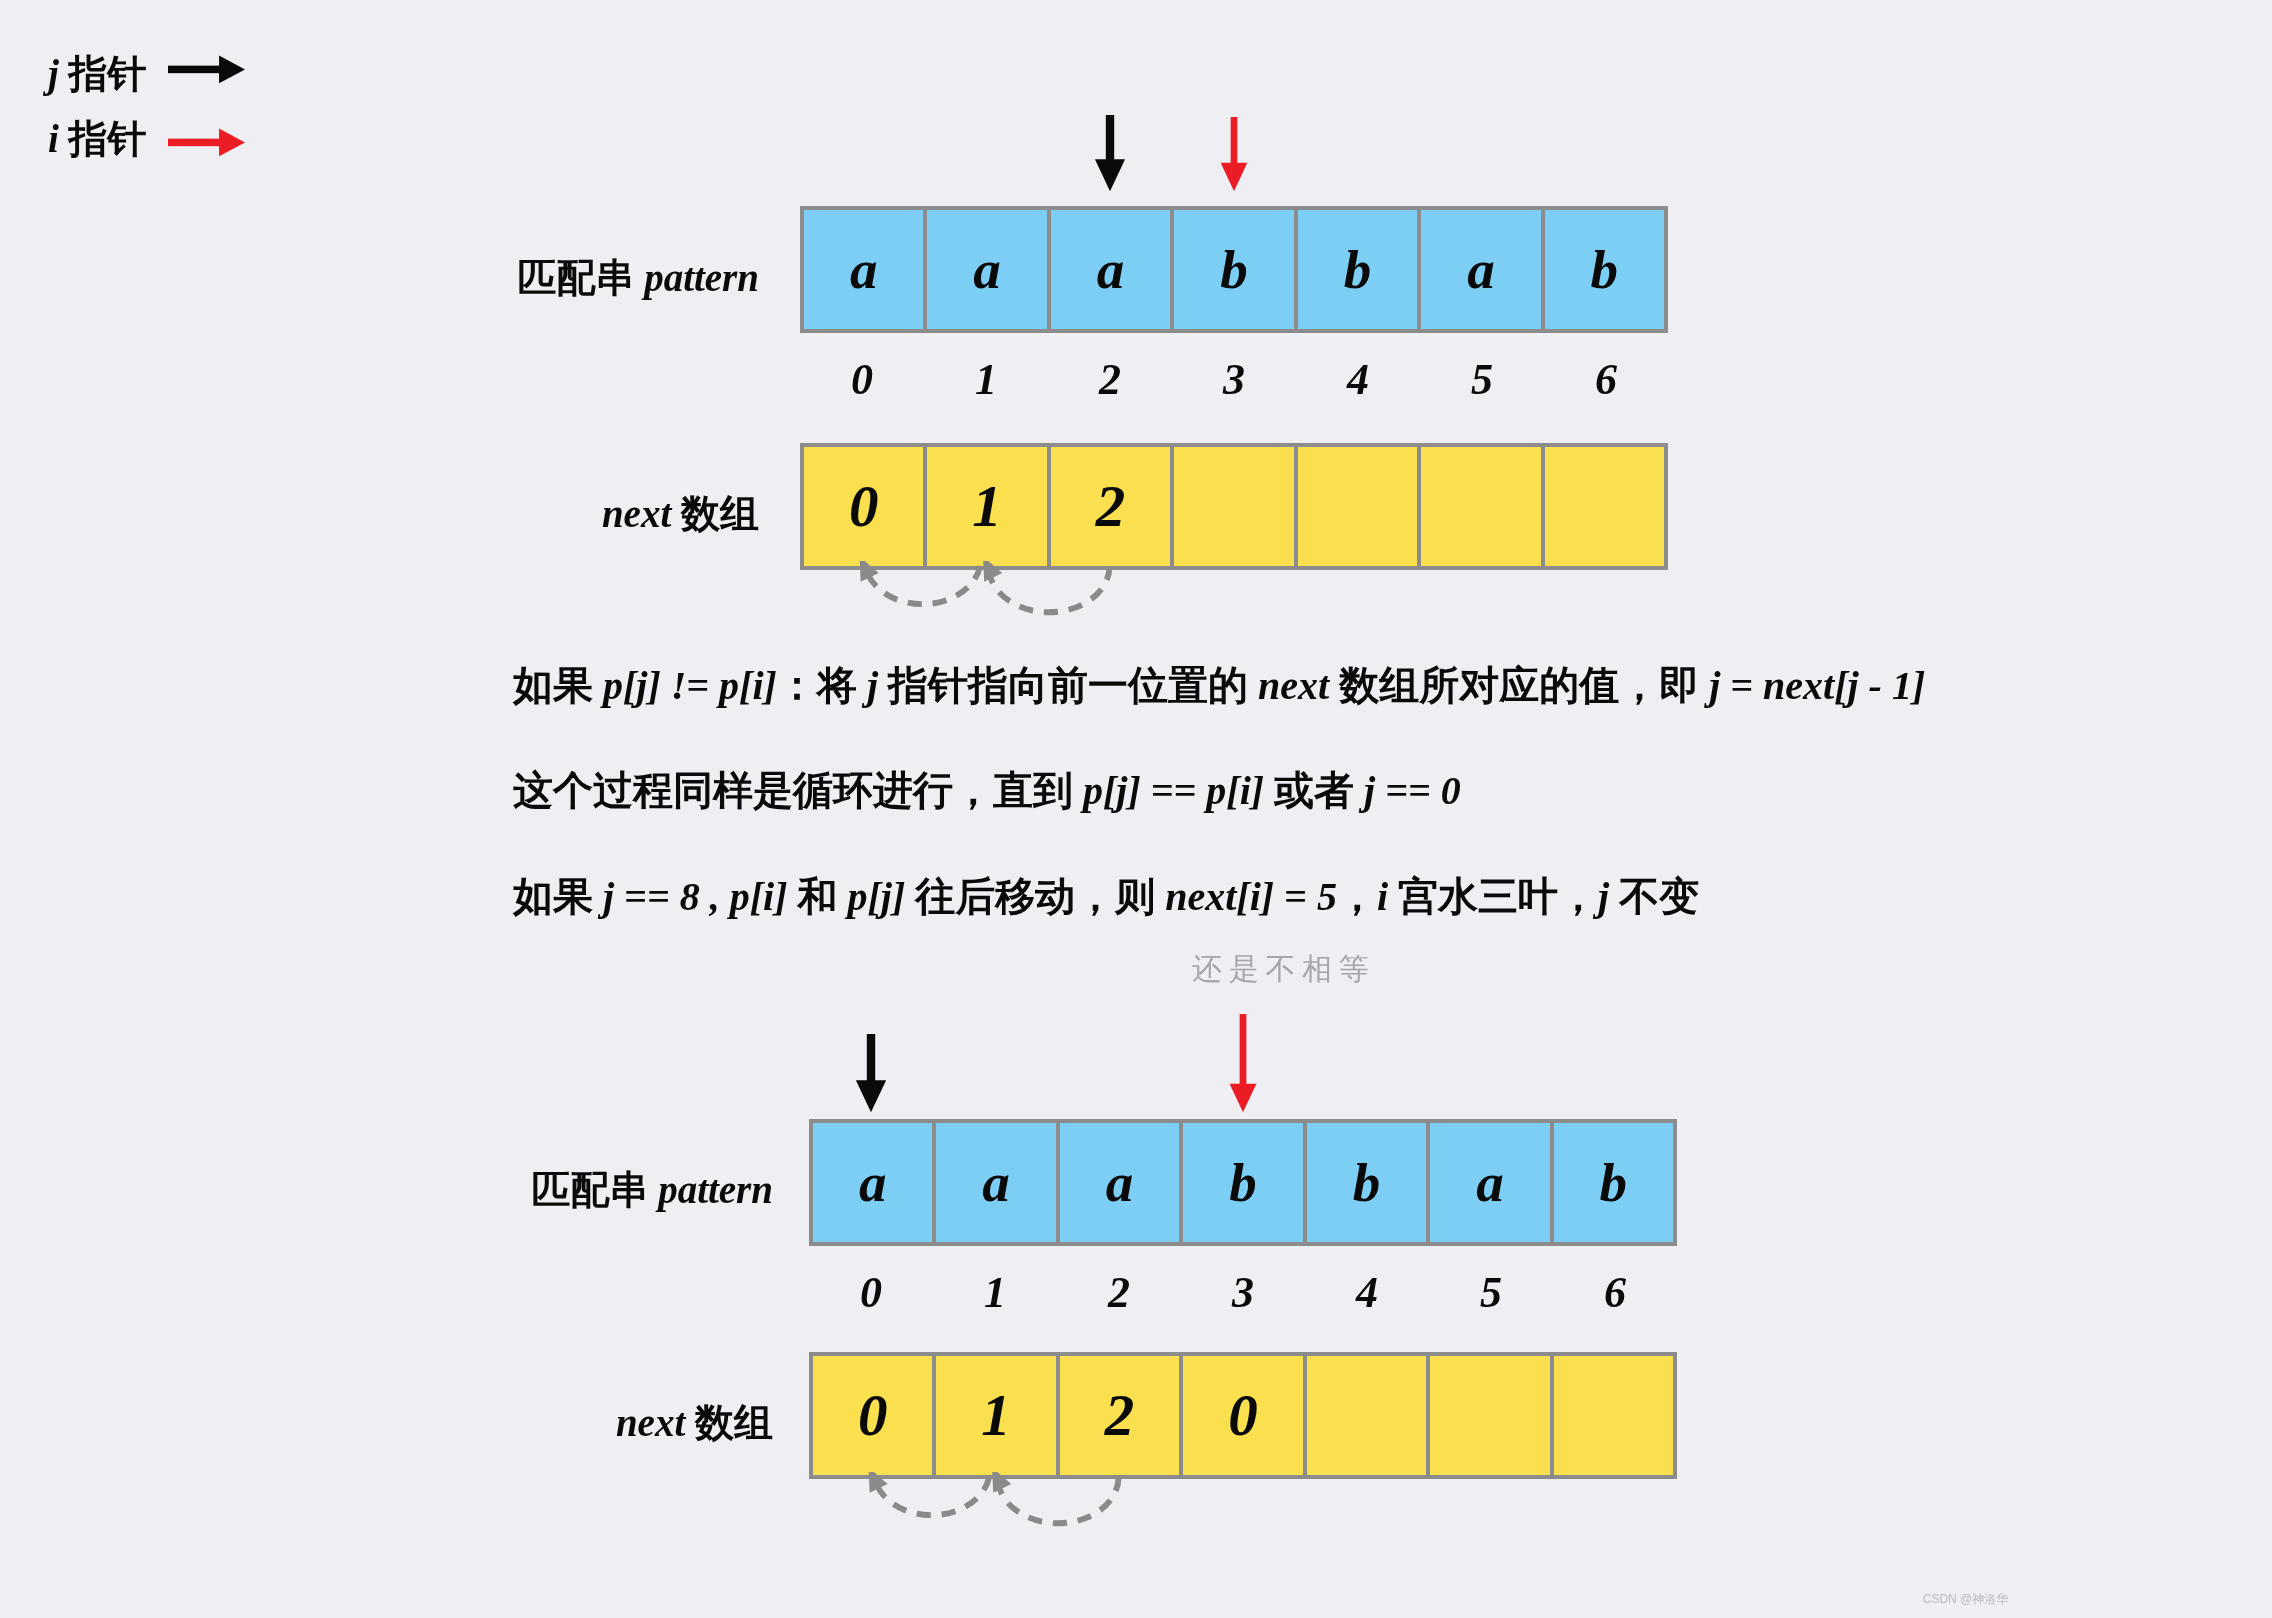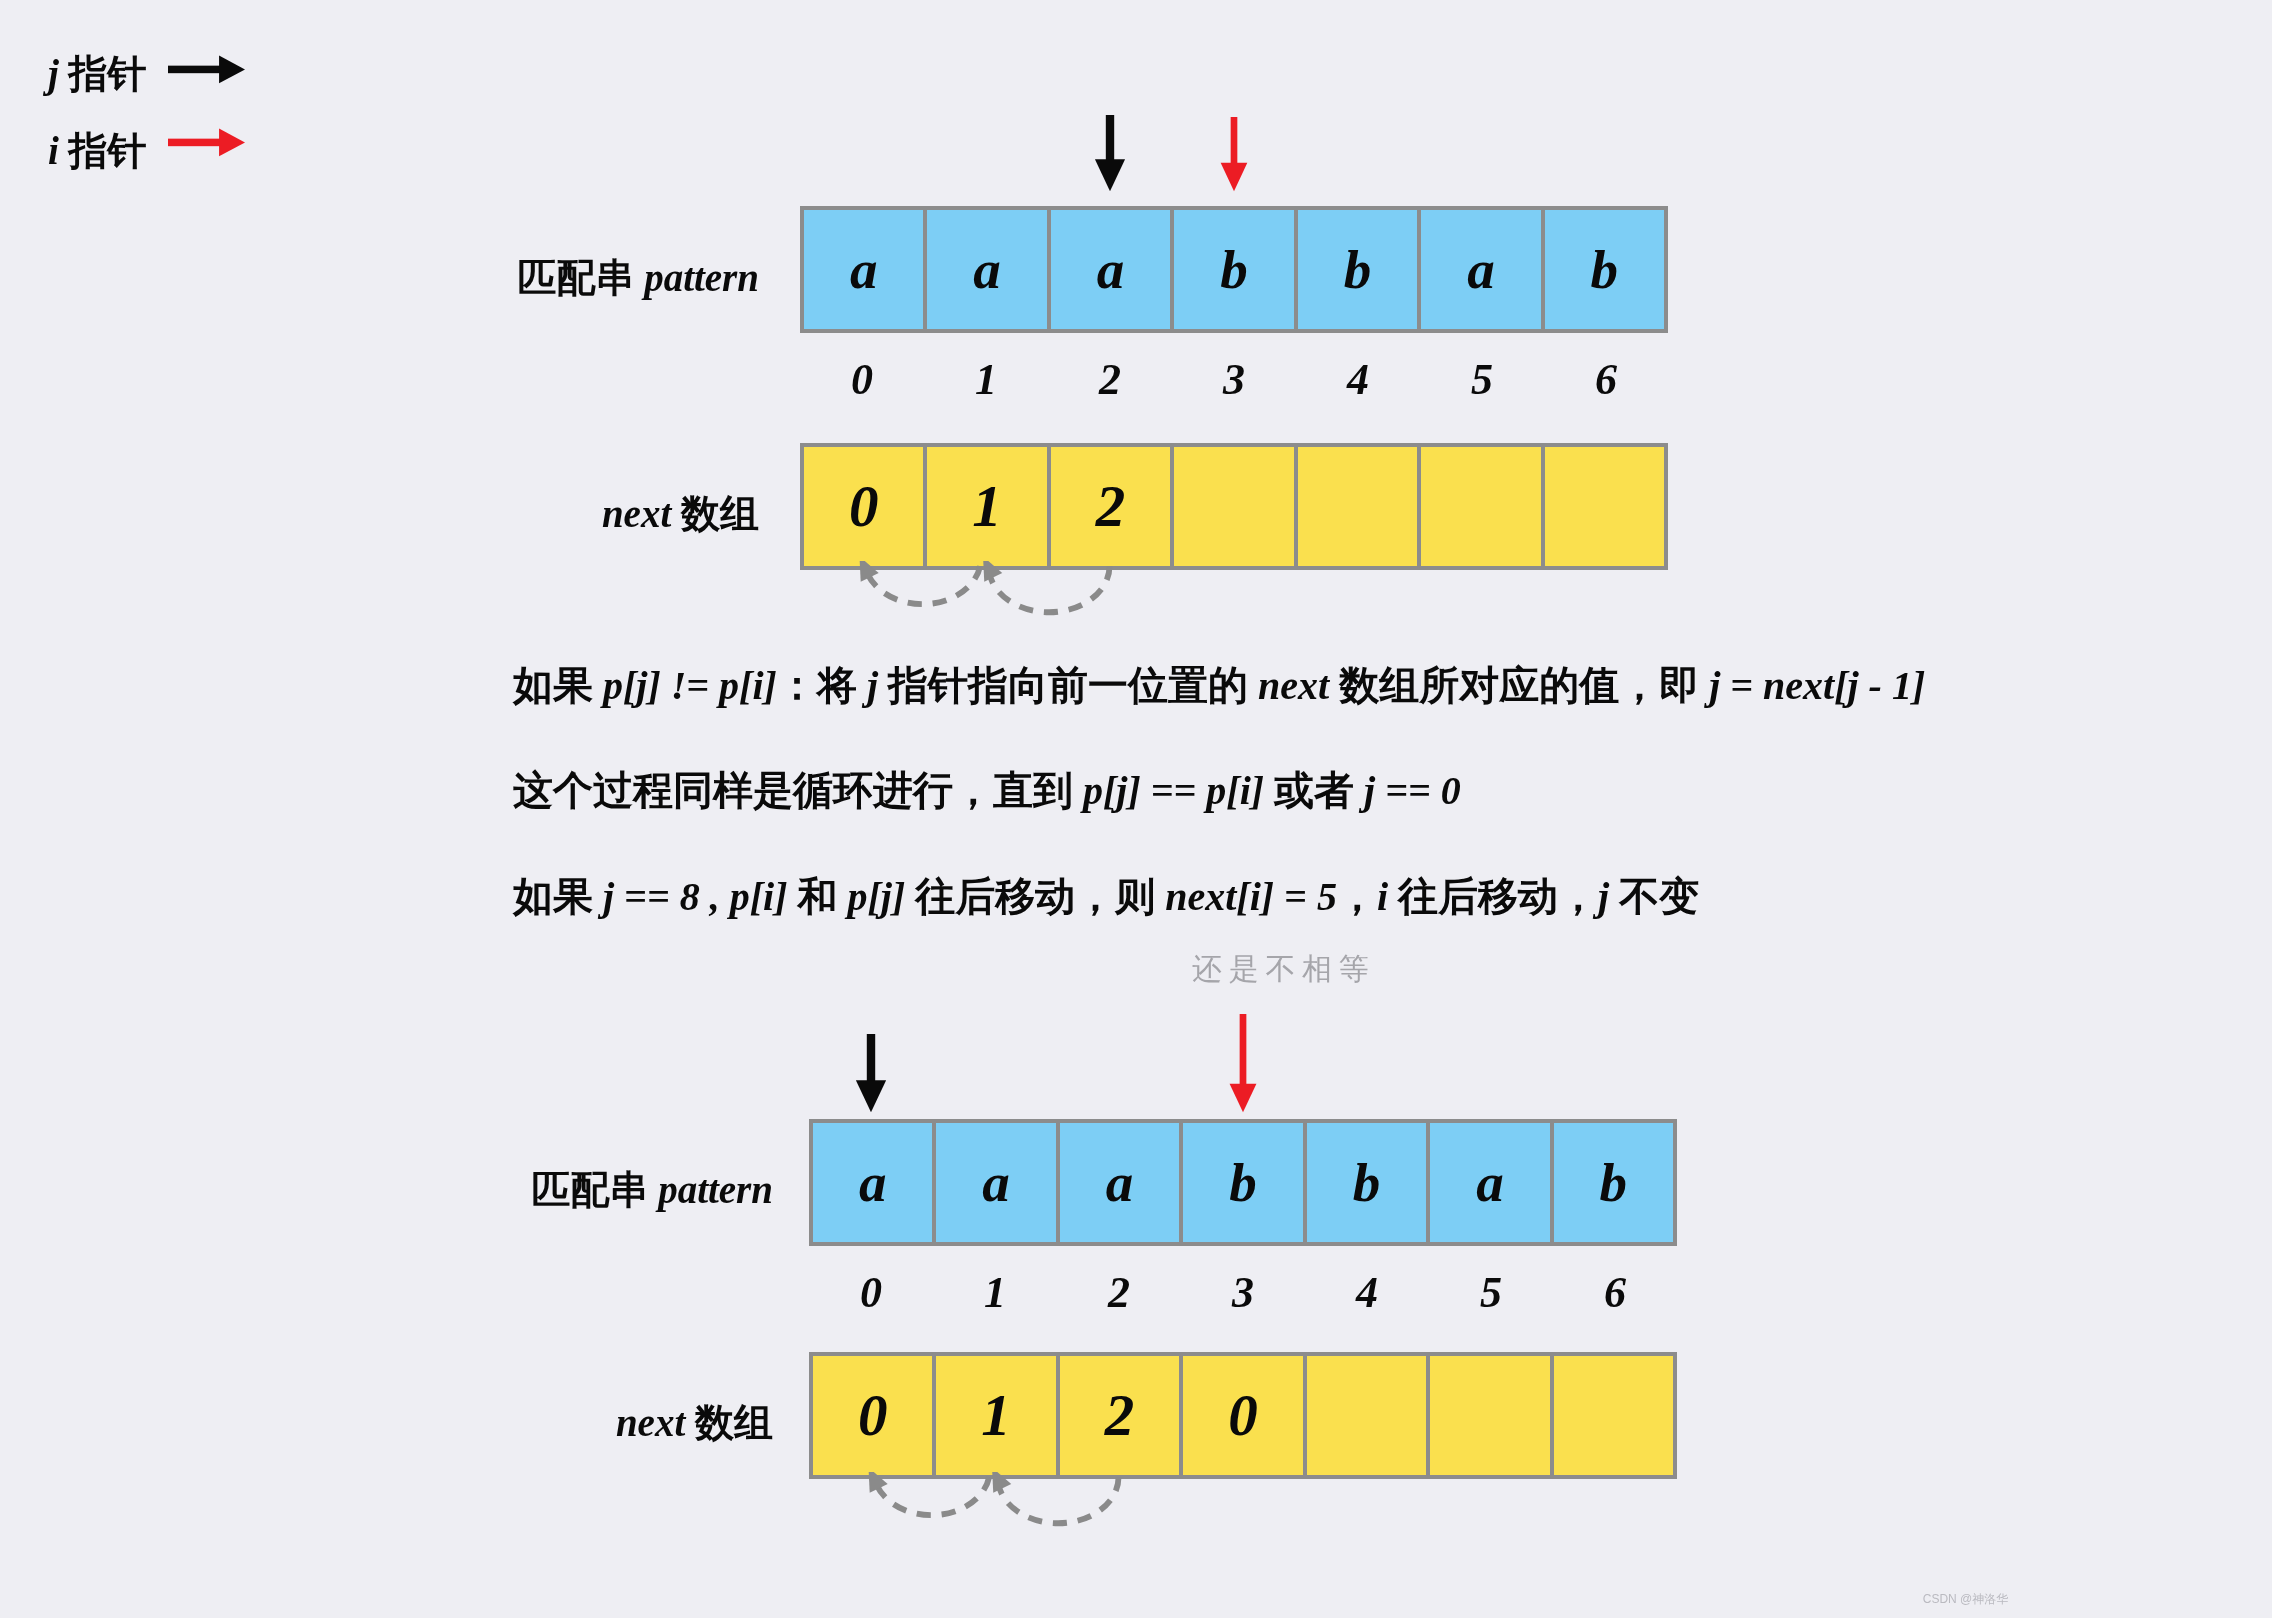--- a/index.html
+++ b/index.html
@@ -68,21 +68,21 @@
 
 <div class="canvas">
 
   <div class="abs seg legend-label" style="left:48px;top:47px;"><span class="lat">j</span><span> 指针</span></div>
   <div class="abs legend-arrow j" style="left:168px;top:52px;">
     <svg width="77" height="34" viewBox="0 0 92 40">
         <rect x="0" y="16" width="63" height="9" fill="currentColor"></rect>
         <polygon points="61,4 92,20.5 61,37" fill="currentColor"></polygon>
       </svg>
   </div>
-  <div class="abs seg legend-label" style="left:48px;top:124px;font-family:Liberation Serif, serif;"><span class="lat">i</span><span> 指针</span></div>
+  <div class="abs seg legend-label" style="left:48px;top:112px;font-family:Liberation Serif, serif;"><span class="lat">i</span><span> 指针</span></div>
   <div class="abs legend-arrow i" style="left:168px;top:125px;">
     <svg width="77" height="34" viewBox="0 0 92 40">
         <rect x="0" y="16" width="63" height="9" fill="currentColor"></rect>
         <polygon points="61,4 92,20.5 61,37" fill="currentColor"></polygon>
       </svg>
   </div>
 
   <div class="abs arrow-layer" style="left:800px;top:112px;height:80px;">
     <div class="down-arrow j" style="left: 35.7143%;">
       <svg width="37" height="77" viewBox="0 0 44 92">
@@ -136,21 +136,21 @@
     <svg width="377" height="96" viewBox="0 0 450 115">
       <path class="arc" d="M 215 6 A 70 55 0 0 1 77 6"></path>
       <polygon points="0,-15 12,13 -12,13" transform="translate(77,8) rotate(-26)"></polygon>
       <path class="arc" d="M 370 6 A 72 55 0 0 1 225 6"></path>
       <polygon points="0,-15 12,13 -12,13" transform="translate(225,8) rotate(-26)"></polygon>
     </svg>
   </div>
 
   <div class="abs seg tline" style="top:658px;"><span>如果 </span><span class="lat">p[j] != p[i]</span><span>：将 </span><span class="lat">j</span><span> 指针指向前一位置的 </span><span class="lat">next</span><span> 数组所对应的值，即 </span><span class="lat">j = next[j - 1]</span></div>
   <div class="abs seg tline" style="top:763px;"><span>这个过程同样是循环进行，直到 </span><span class="lat">p[j] == p[i]</span><span> 或者 </span><span class="lat">j  == 0</span></div>
-  <div class="abs seg tline" style="top:869px;"><span>如果 </span><span class="lat">j == 8 , p[i]</span><span> 和 </span><span class="lat">p[j]</span><span> 往后移动，则 </span><span class="lat">next[i] = 5</span><span>，</span><span class="lat">i</span><span> 往后移动，</span><span class="lat">j</span><span> 不变</span></div>
+  <div class="abs seg tline" style="top:869px;"><span>如果 </span><span class="lat">j == 8 , p[i]</span><span> 和 </span><span class="lat">p[j]</span><span> 往后移动，则 </span><span class="lat">next[i] = 5</span><span>，</span><span class="lat">i</span><span> 宫水三叶，</span><span class="lat">j</span><span> 不变</span></div>
 
   <div class="abs center-watermark" style="left:1192px;top:949px;">还是不相等</div>
 
   <div class="abs arrow-layer" style="left:809px;top:1009px;height:104px;">
     <div class="down-arrow j" style="left: 7.14286%;">
       <svg width="37" height="79" viewBox="0 0 44 94">
           <rect x="17" y="0" width="10" height="58" fill="currentColor"></rect>
           <polygon points="4,55 40,55 22,93" fill="currentColor"></polygon>
         </svg>
     </div>

